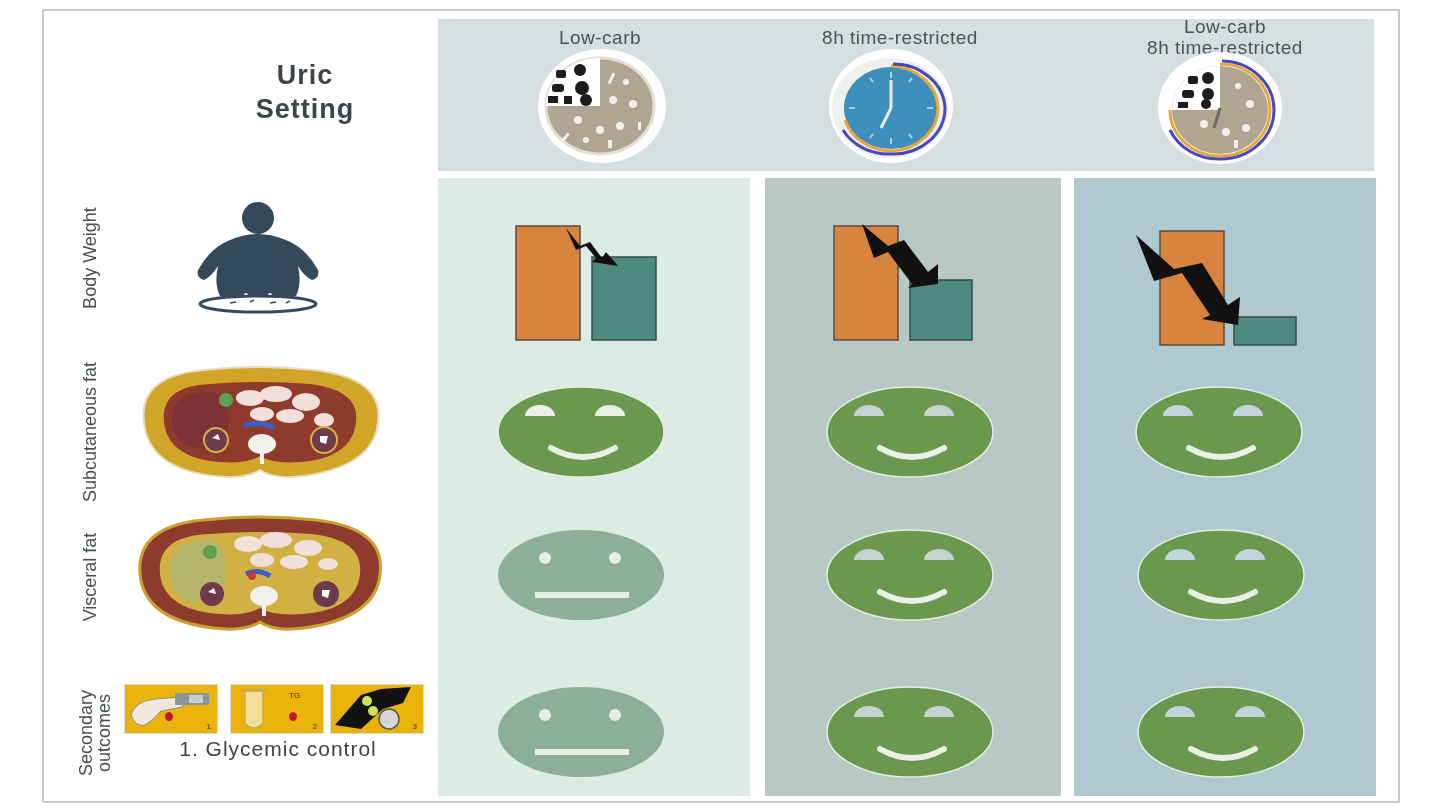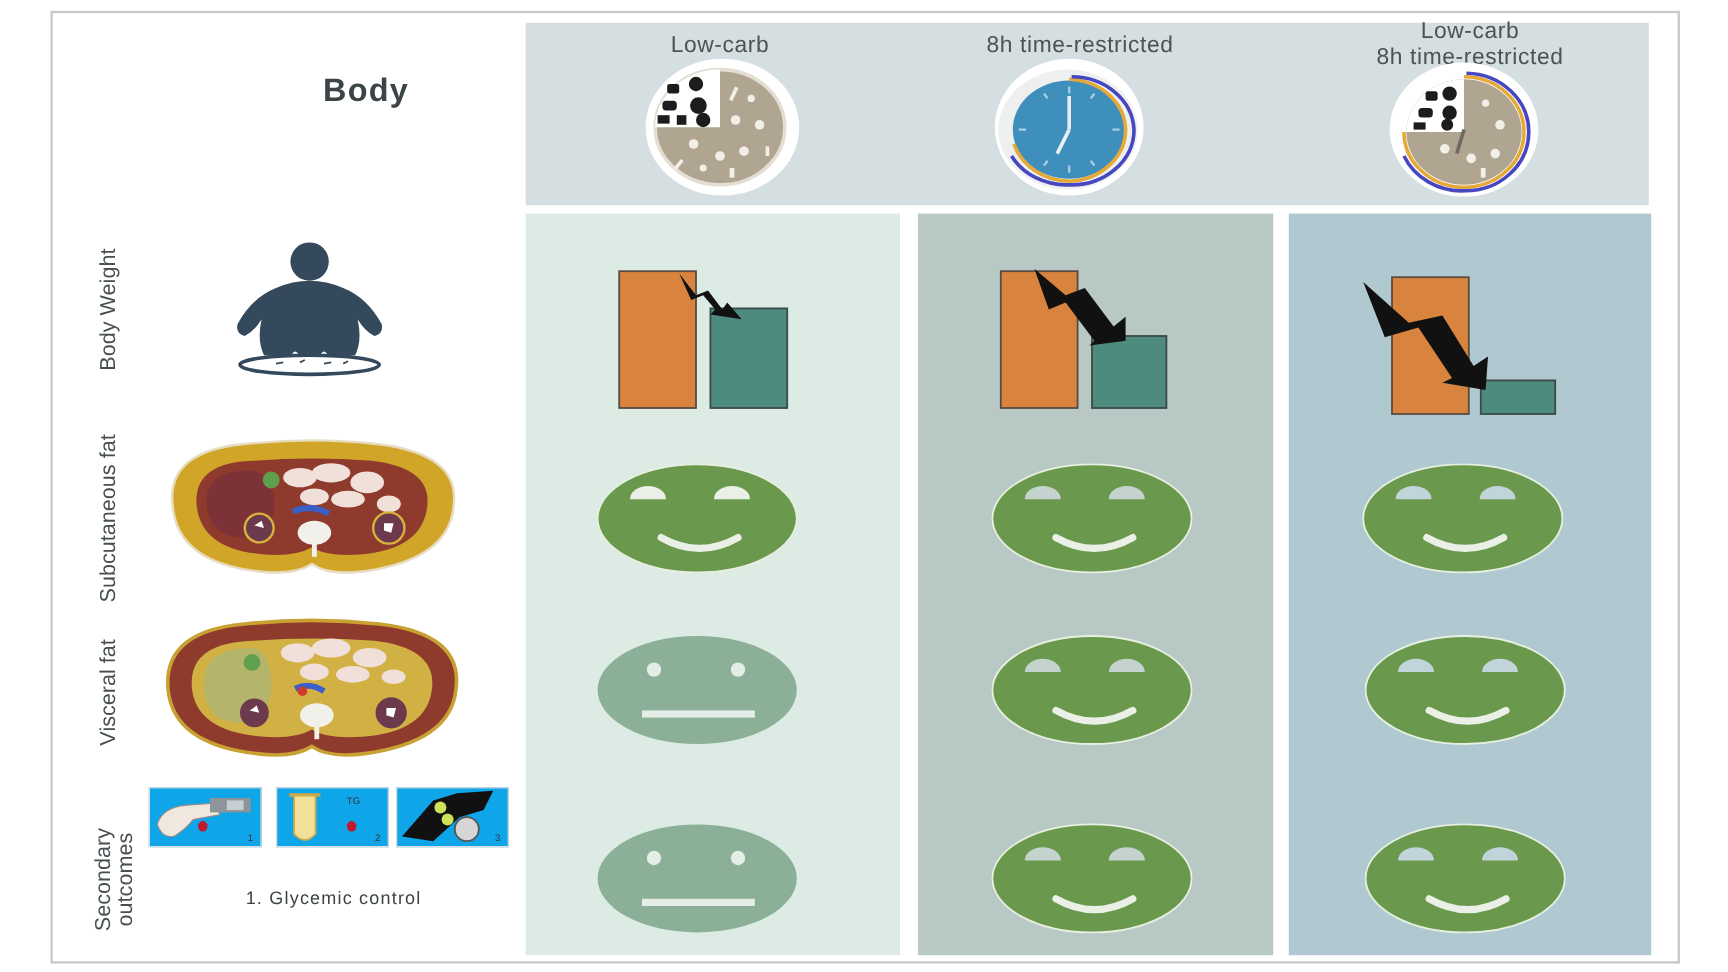--- a/index.html
+++ b/index.html
@@ -28,34 +28,35 @@
   }
   .col-1 { left: 438px; width: 312px; background: #dcebe3; }
   .col-2 { left: 765px; width: 296px; background: #b8c9c5; }
   .col-3 { left: 1074px; width: 302px; background: #b0c8cf; }
   .row-label {
     position: absolute; transform: rotate(-90deg); transform-origin: center center;
     font-size: 18px; color: #474f52; text-align: center; white-space: nowrap; line-height: 20px;
   }
   .sec-legend {
     position: absolute; left: 128px; top: 740px; width: 300px; text-align: center;
-    font-size: 15px; color: #3d4346; line-height: 17px; letter-spacing: 1px;
+    font-size: 21px; color: #3d4346; line-height: 17px; letter-spacing: 1px;
   }
   .sec-box {
-    position: absolute; top: 656px; width: 92px; height: 48px; border: 1px solid #d8dadb; background: #0ea5e9;
+    position: absolute; top: 684px; width: 92px; height: 48px; border: 1px solid #d8dadb; background: #eab308;
   }
   svg { display: block; }
 </style>
 </head>
 <body>
 
 <div class="frame"></div>
 
 <div class="group-title">
-  <div>Body</div>
+  <div>Uric</div>
+  <div>Setting</div>
 </div>
 
 <div class="header-band"></div>
 
 <div class="hdr-label" style="left:500px; top:27px; width:200px;">Low-carb</div>
 <div class="hdr-label" style="left:760px; top:27px; width:280px;">8h time-restricted</div>
 <div class="hdr-label" style="left:1080px; top:16px; width:290px;">
   <div>Low-carb</div>
   <div>8h time-restricted</div>
 </div>

